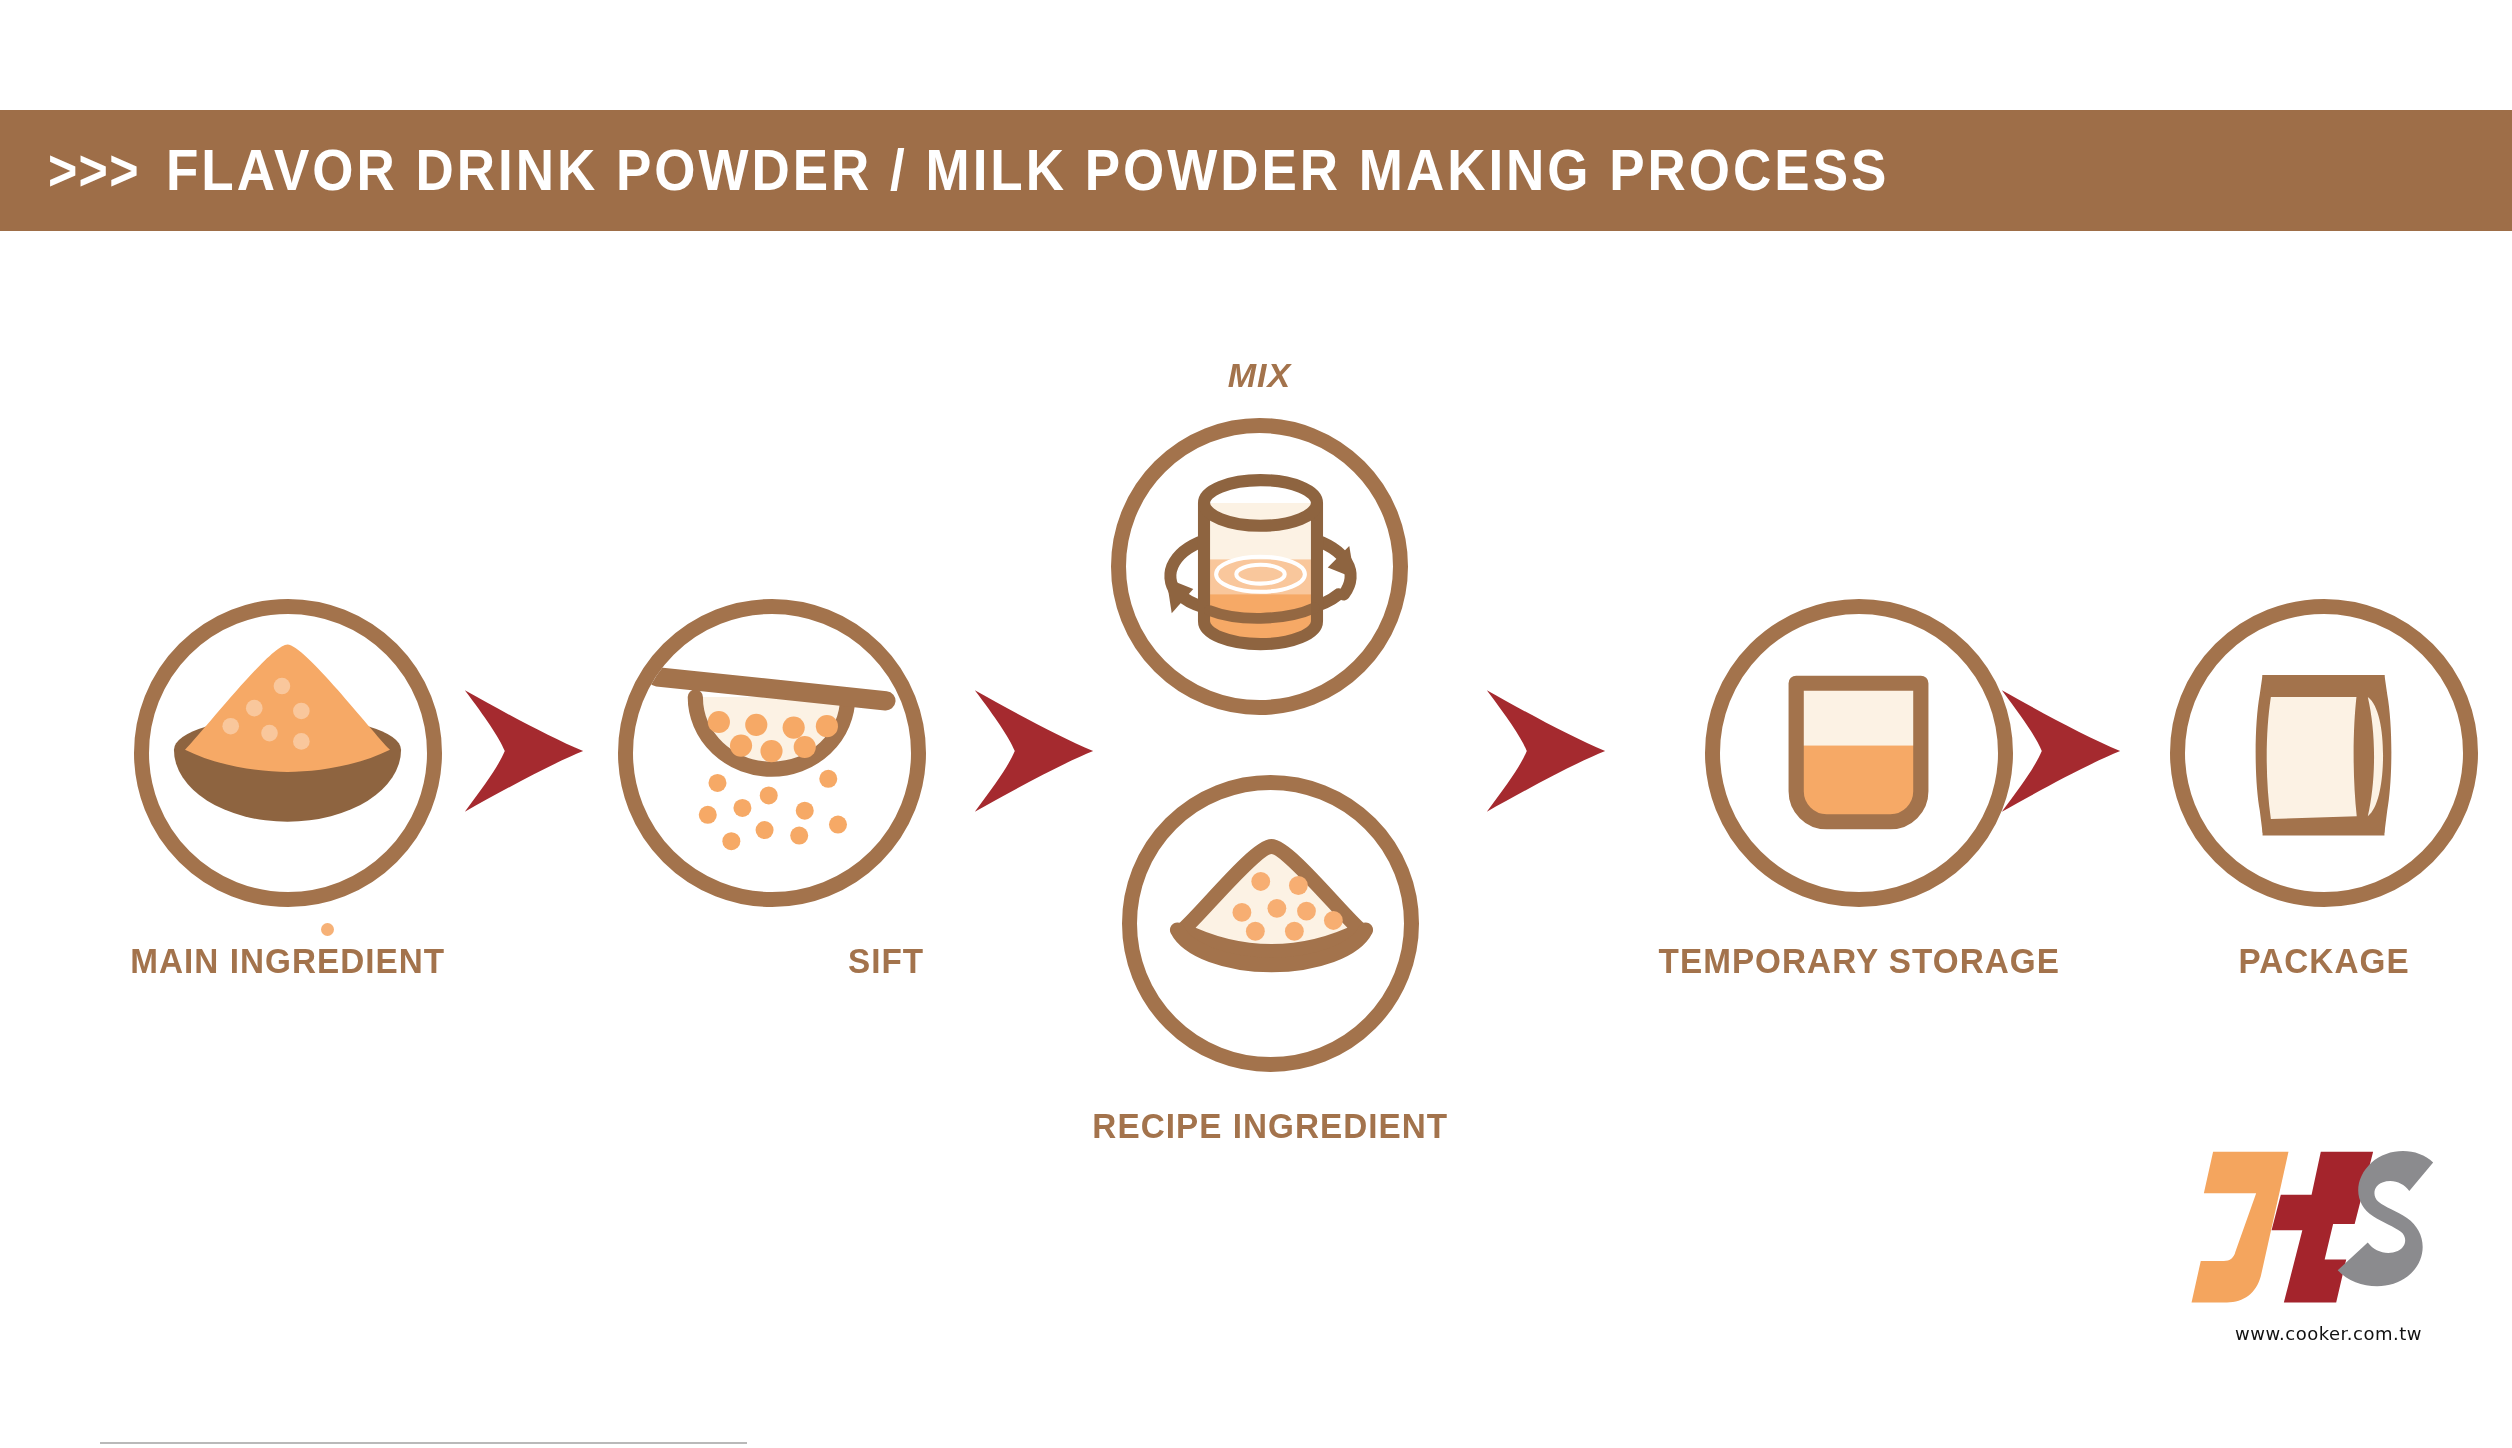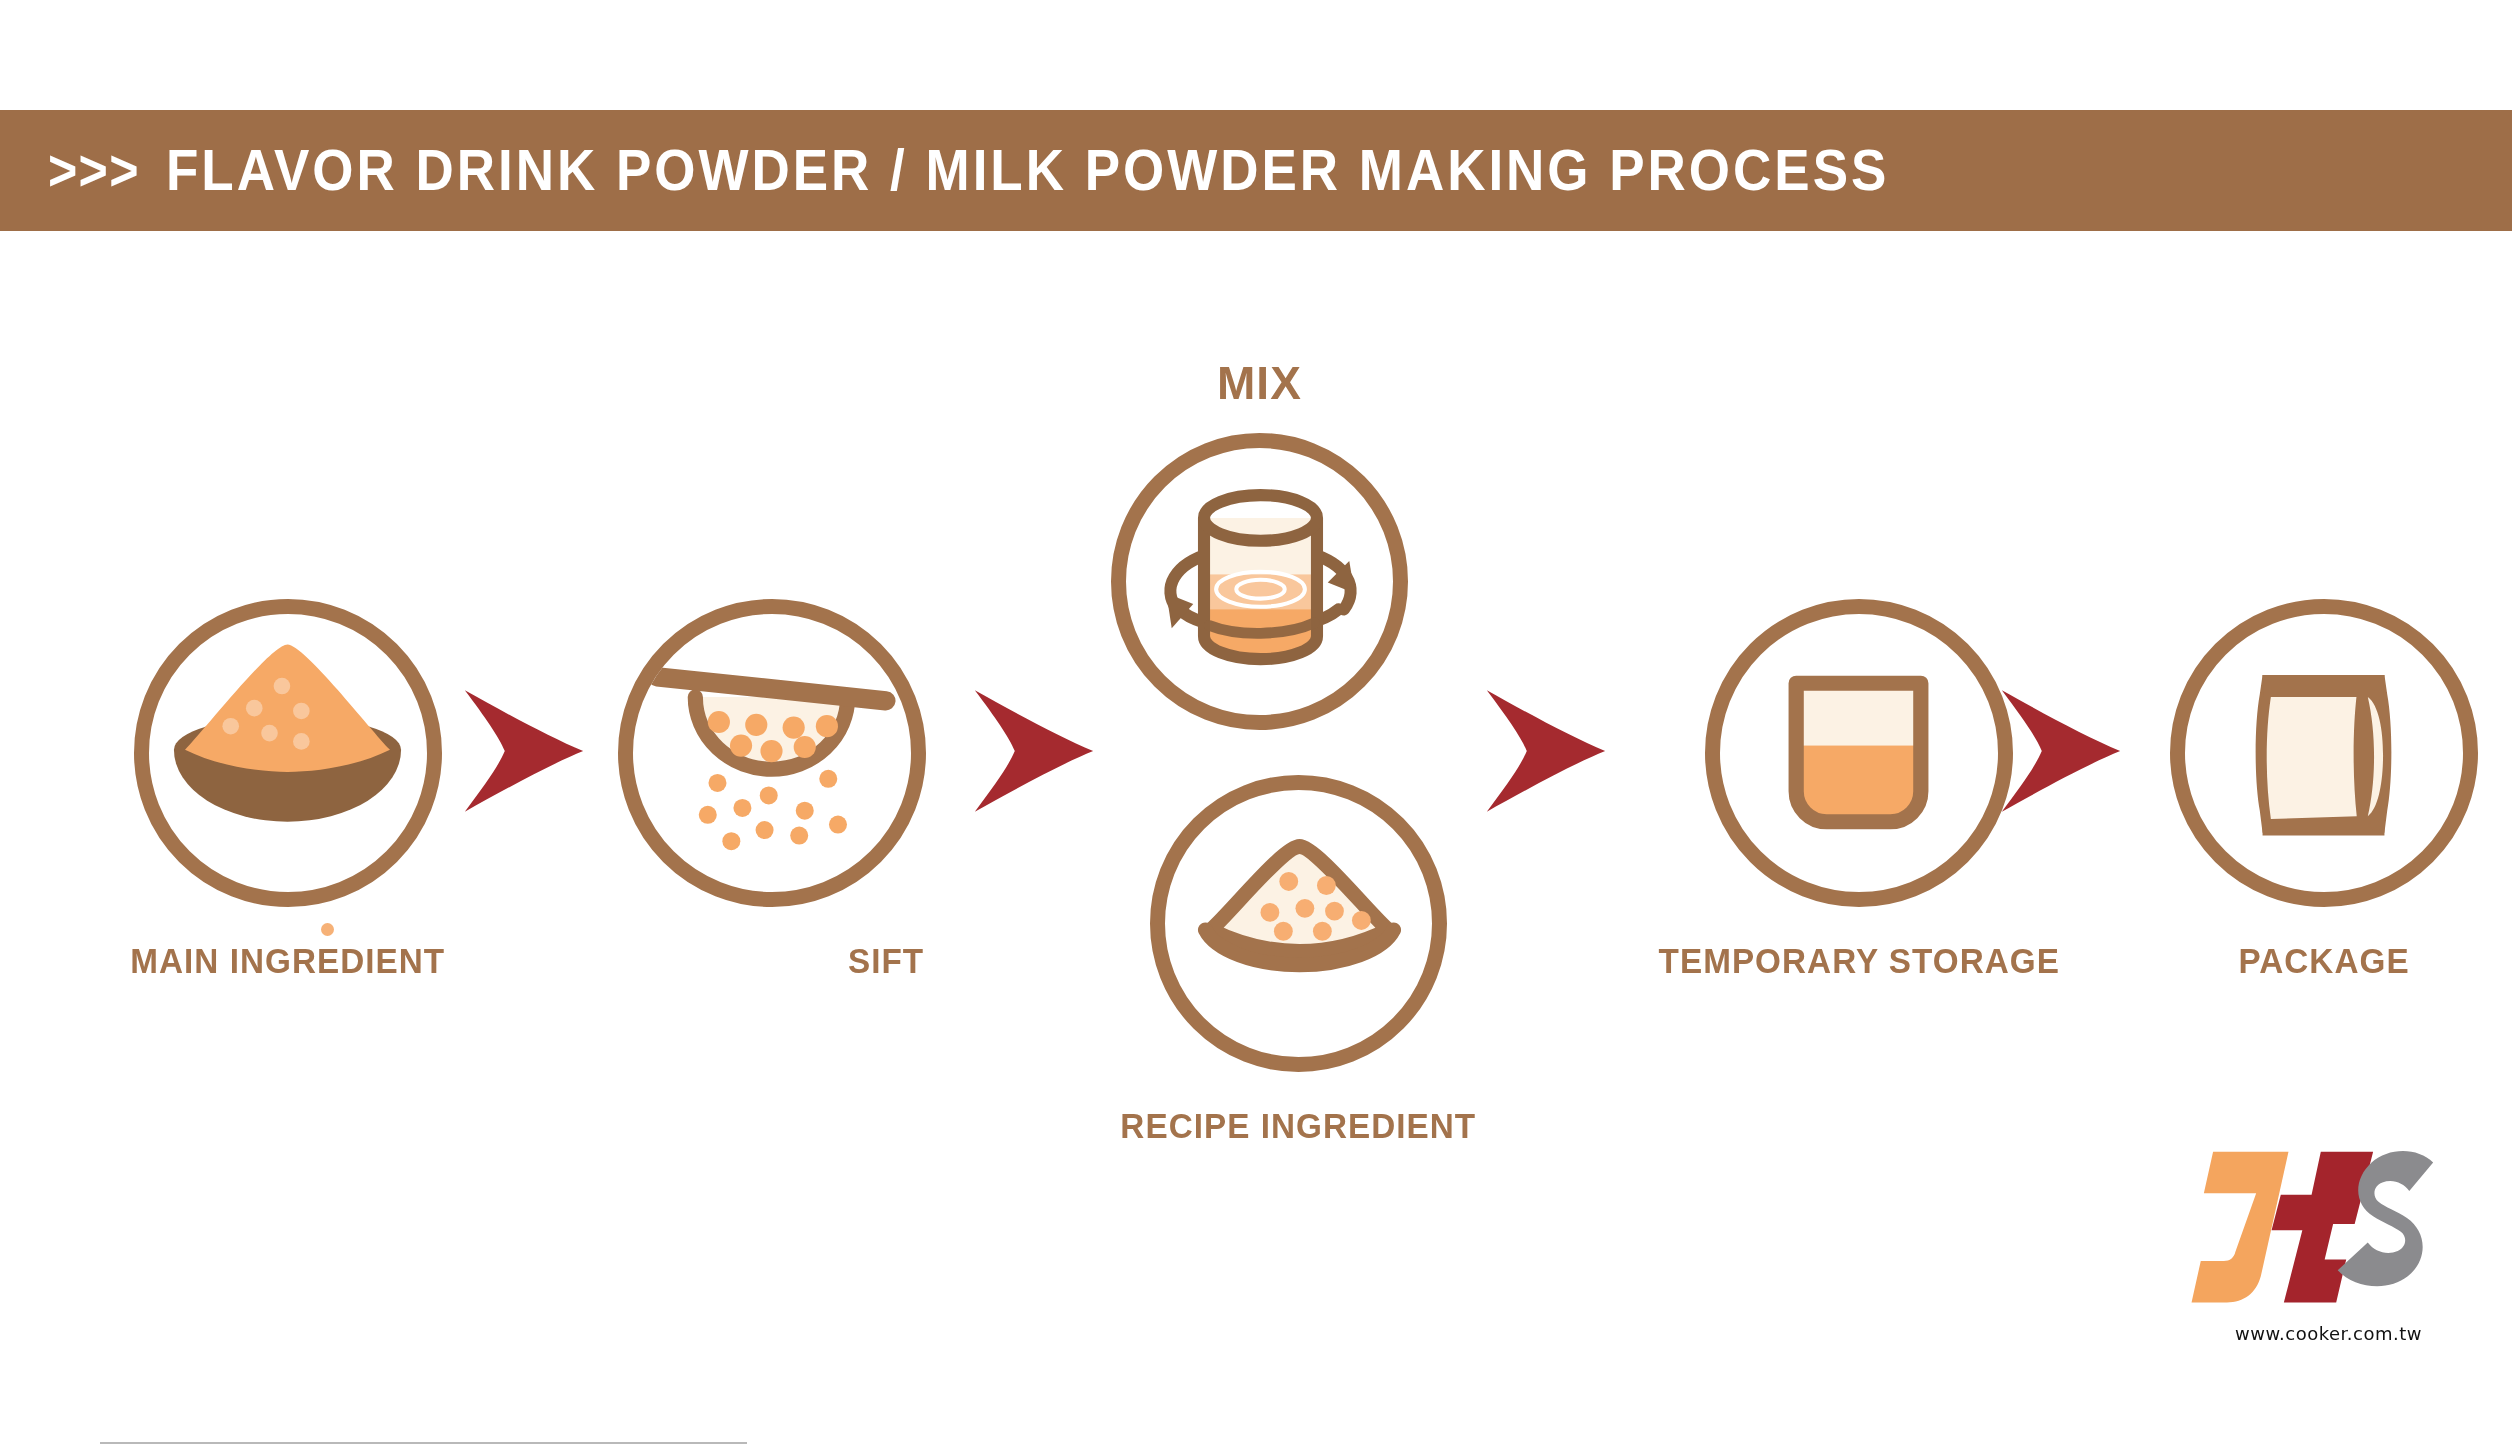--- a/index.html
+++ b/index.html
@@ -59,31 +59,32 @@
     font-weight:bold;
     font-size:35px;
     letter-spacing:1.1px;
     white-space:nowrap;
     text-align:center;
     transform:scaleX(0.95);
   }
   .step-label-top{
     color:#A3734C;
     font-weight:bold;
-    font-size:46px;
+    font-size:34px;
     letter-spacing:1.1px;
     white-space:nowrap;
     text-align:center;
+    font-style:italic;
   }
 
   
   #step-main{ left:122px; top:599px; }
   #step-sift{ left:618px; top:599px;align-items:flex-end; }
   #step-mix{ left:1111px; top:356px; }
-  #step-recipe{ left:1111px; top:775px; }
+  #step-recipe{ left:1083px; top:775px; }
   #step-storage{ left:1648px; top:599px; }
   #step-package{ left:2170px; top:599px; }
 
   .c-lg{ width:308px; height:308px; }
   .c-md{ width:297px; height:297px; }
 
   .lbl-gap{ height:34px; }
   .lbl-gap-sm{ height:23px; }
 
   

